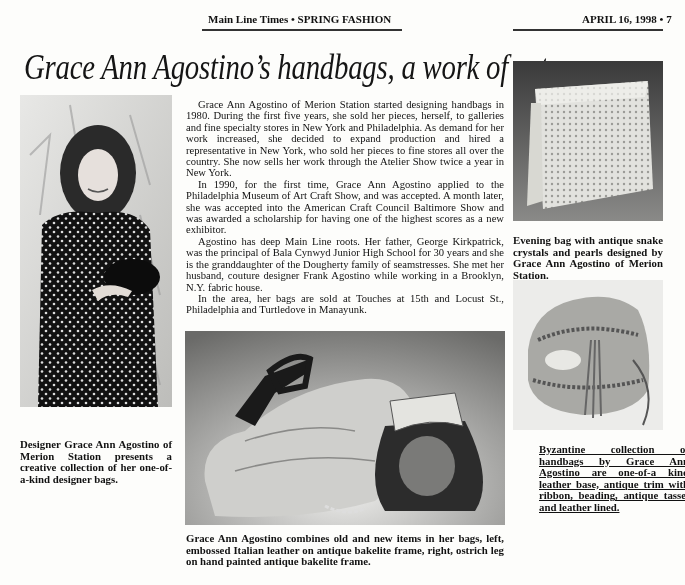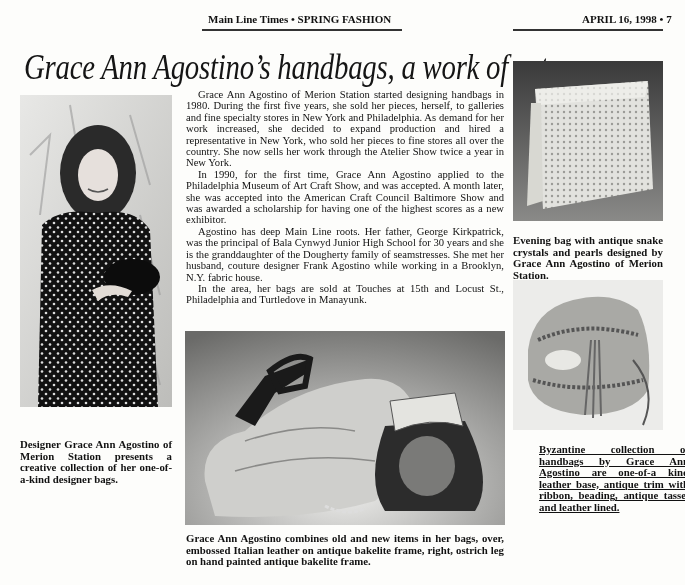--- a/index.html
+++ b/index.html
@@ -4,21 +4,21 @@
 <style>
   html, body { margin:0; padding:0; }
   body { width:685px; height:585px; background:#fdfdfb; position:relative; overflow:hidden;
          font-family:"Liberation Serif","DejaVu Serif",serif; color:#111; }
   .abs { position:absolute; }
   .hdr { font-weight:bold; font-size:11px; letter-spacing:0; white-space:nowrap; }
   .rule { height:1.5px; background:#333; }
   .headline { left:24px; top:47px; width:480px; font-style:italic; font-size:36px; line-height:40px;
               transform:scaleX(0.80); transform-origin:left top; white-space:nowrap; color:#151515;
               font-family:"Liberation Serif","DejaVu Serif",serif; letter-spacing:-0.3px; }
-  .body-text { left:186px; top:89px; width:318px; font-size:10.6px; line-height:11.4px; text-align:justify;
+  .body-text { left:186px; top:99px; width:318px; font-size:10.6px; line-height:11.4px; text-align:justify;
                font-family:"Liberation Serif","DejaVu Serif",serif; }
   .body-text p { margin:0; text-indent:12px; hyphens:auto; }
   .caption { font-weight:bold; font-size:10.8px; line-height:11.6px; text-align:justify;
              font-family:"Liberation Serif","DejaVu Serif",serif; }
   .photo { overflow:hidden; }
   .photo svg { display:block; }
 </style>
 </head>
 <body>
 
@@ -82,21 +82,21 @@
     <path d="M50 85 L80 45 L125 28 L125 40 L90 62 L70 95 Z" fill="#1a1a1a"></path>
     <path d="M85 40 Q110 20 125 28 L120 55 L95 60 Z" fill="none" stroke="#1a1a1a" stroke-width="6"></path>
 
     <path d="M200 95 Q180 150 200 180 L290 180 Q310 150 280 90 Z" fill="#2c2c2c"></path>
     <path d="M205 70 L270 62 L278 95 Q245 85 210 100 Z" fill="#e4e4e0" stroke="#555"></path>
     <ellipse cx="242" cy="135" rx="28" ry="30" fill="#7a7a78"></ellipse>
 
     <path d="M140 175 Q160 185 180 178" stroke="#ddd" stroke-width="3" fill="none" stroke-dasharray="4 2"></path>
   </svg>
 </div>
-<div class="abs caption" style="left:186px;top:533px;width:318px;">Grace Ann Agostino combines old and new items in her bags, over, embossed Italian leather on antique bakelite frame, right, ostrich leg on hand painted antique bakelite frame.</div>
+<div class="abs caption" style="left:186px;top:533px;width:318px;">Grace Ann Agostino combines old and new items in her bags, left, embossed Italian leather on antique bakelite frame, right, ostrich leg on hand painted antique bakelite frame.</div>
 
 <div class="abs photo" style="left:513px;top:61px;width:150px;height:160px;">
   <svg width="150" height="160" viewBox="0 0 150 160">
     <defs>
       <linearGradient id="bgR1" x1="0" y1="0" x2="0" y2="1">
         <stop offset="0" stop-color="#3a3a3a"></stop>
         <stop offset="1" stop-color="#8a8a88"></stop>
       </linearGradient>
       <pattern id="beads" width="6" height="6" patternUnits="userSpaceOnUse">
         <rect width="6" height="6" fill="#e2e2de"></rect>

